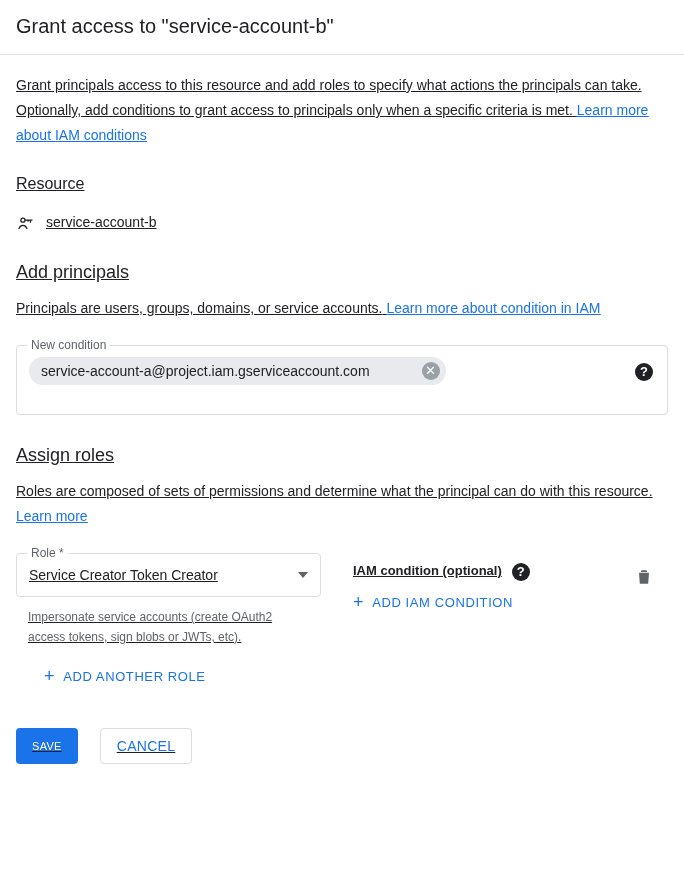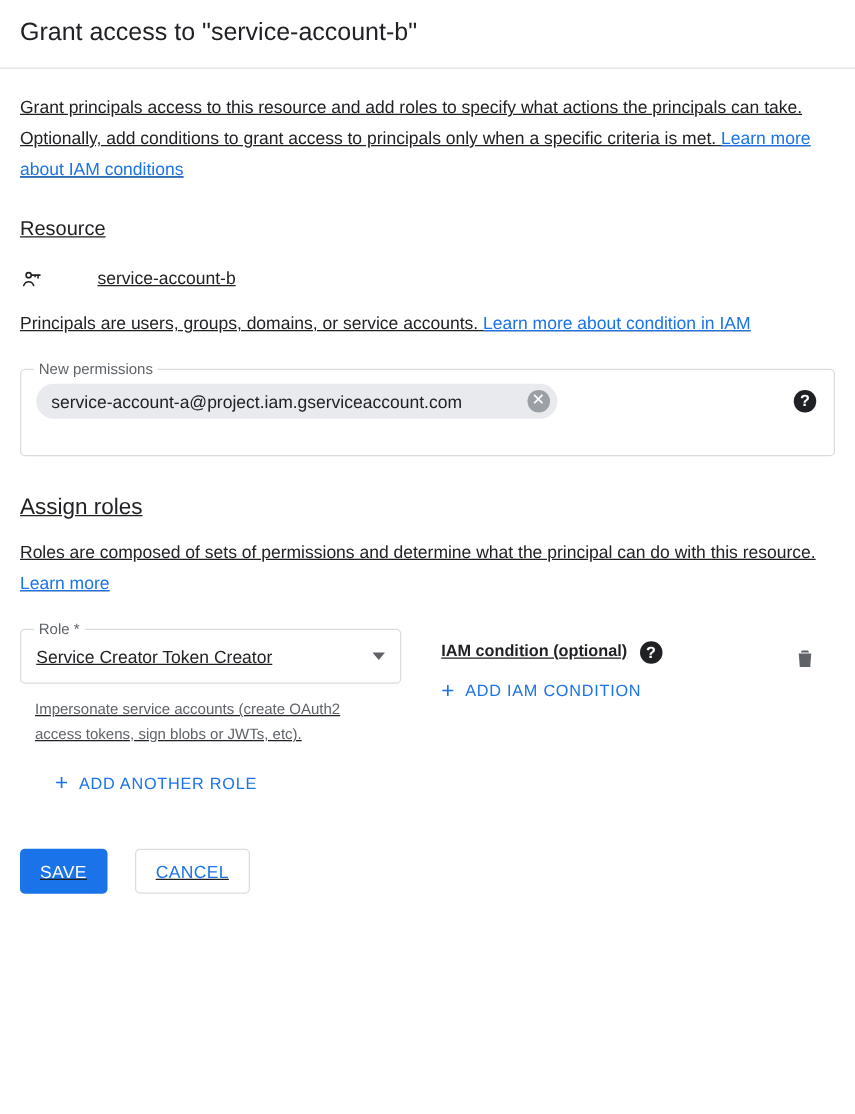--- a/index.html
+++ b/index.html
@@ -61,21 +61,20 @@
     font-size: 18px;
     font-weight: 400;
     margin-top: 30px;
   }
   .resource-row {
     display: flex;
     align-items: center;
     margin-top: 18px;
     font-size: 14px;
     color: #202124;
-    gap: 32px;
   }
   .resource-icon {
     width: 20px;
     height: 20px;
     margin-right: 10px;
     display: inline-flex;
     align-items: center;
     justify-content: center;
     color: #202124;
   }
@@ -238,21 +237,21 @@
     align-items: center;
     margin-top: 42px;
   }
   .btn-primary {
     background: #1a73e8;
     color: #ffffff;
     border: none;
     border-radius: 4px;
     height: 36px;
     padding: 0 16px;
-    font-size: 14px;
+    font-size: 11px;
     font-weight: 500;
     letter-spacing: 0.3px;
     cursor: pointer;
     font-family: "Liberation Sans", sans-serif;
   }
   .btn-outline {
     background: #ffffff;
     color: #1a73e8;
     border: 1px solid #dadce0;
     border-radius: 4px;
@@ -284,25 +283,26 @@
       <span class="resource-icon">
         <svg width="19" height="19" viewBox="0 0 24 24" fill="none" stroke="#202124" stroke-width="1.6">
           <circle cx="7.5" cy="9" r="2.6"></circle>
           <path d="M10.1 9h9.4M17 9v3.4M14 9v2.2"></path>
           <path d="M2.5 19.5c1-2.6 3-3.8 5-3.8s4 1.2 5 3.8" stroke-linecap="round"></path>
         </svg>
       </span>
       <span>service-account-b</span>
     </div>
 
+    <h2 class="section big">Add principals</h2>
 
     <p class="helptext"><span>Principals are users, groups, domains, or service accounts.</span> <a class="link">Learn more about condition in IAM</a></p>
 
     <div class="field-outline">
-      <span class="field-legend">New permissions</span>
+      <span class="field-legend">New condition</span>
       <span class="chip">
         <span>service-account-a@project.iam.gserviceaccount.com</span>
         <span class="chip-x">✕</span>
       </span>
       <span class="field-help">
         <span class="help-dot">?</span>
       </span>
     </div>
 
     <h2 class="section big">Assign roles</h2>

